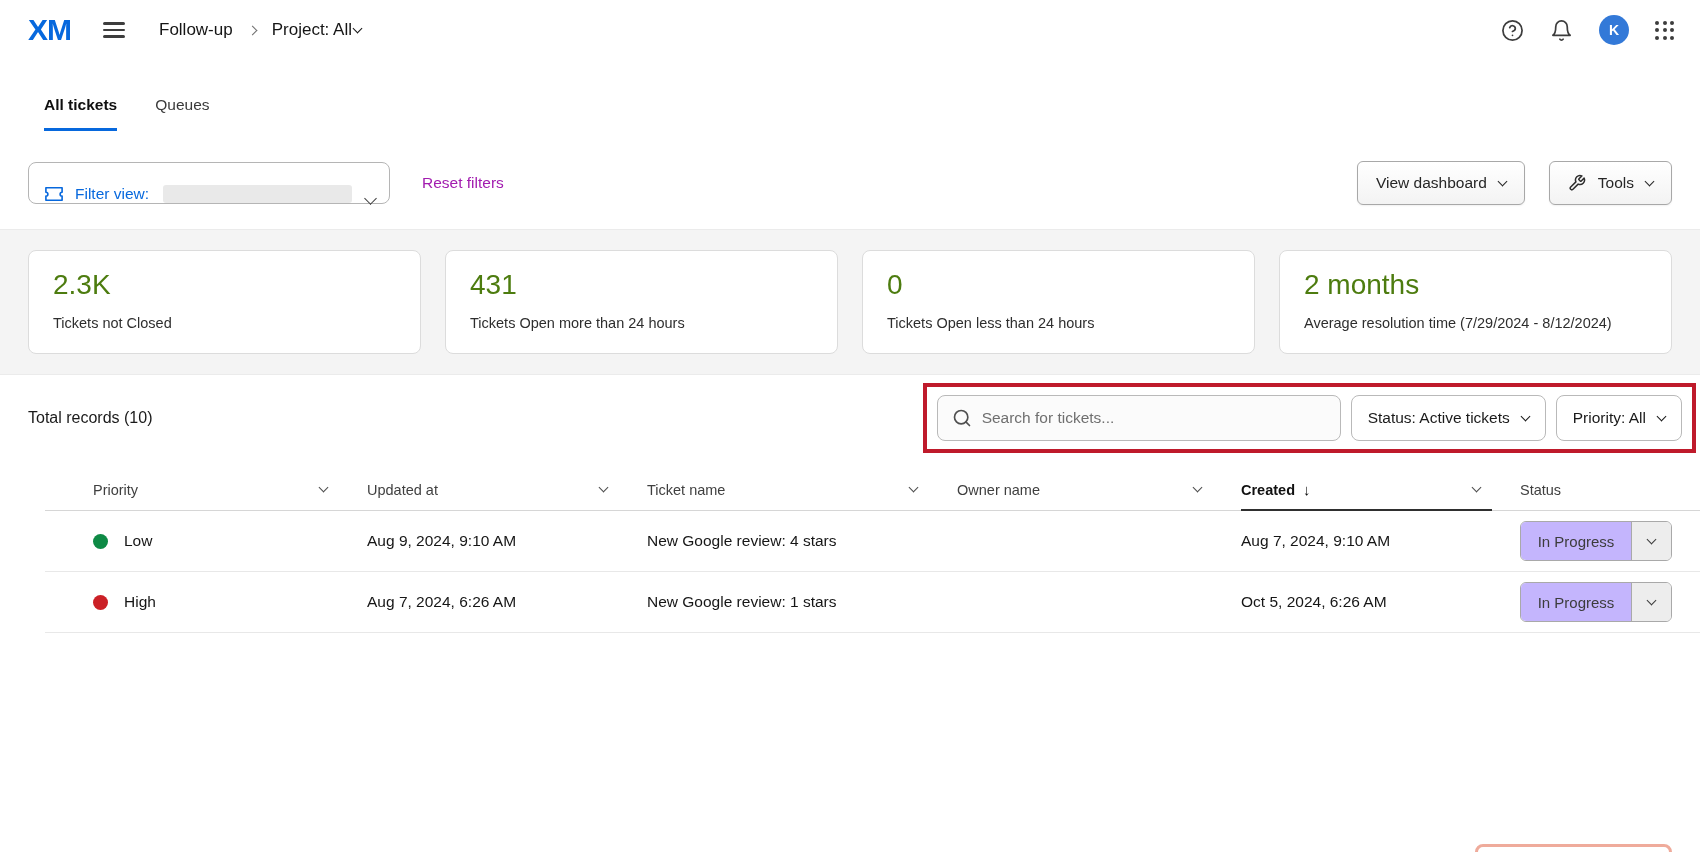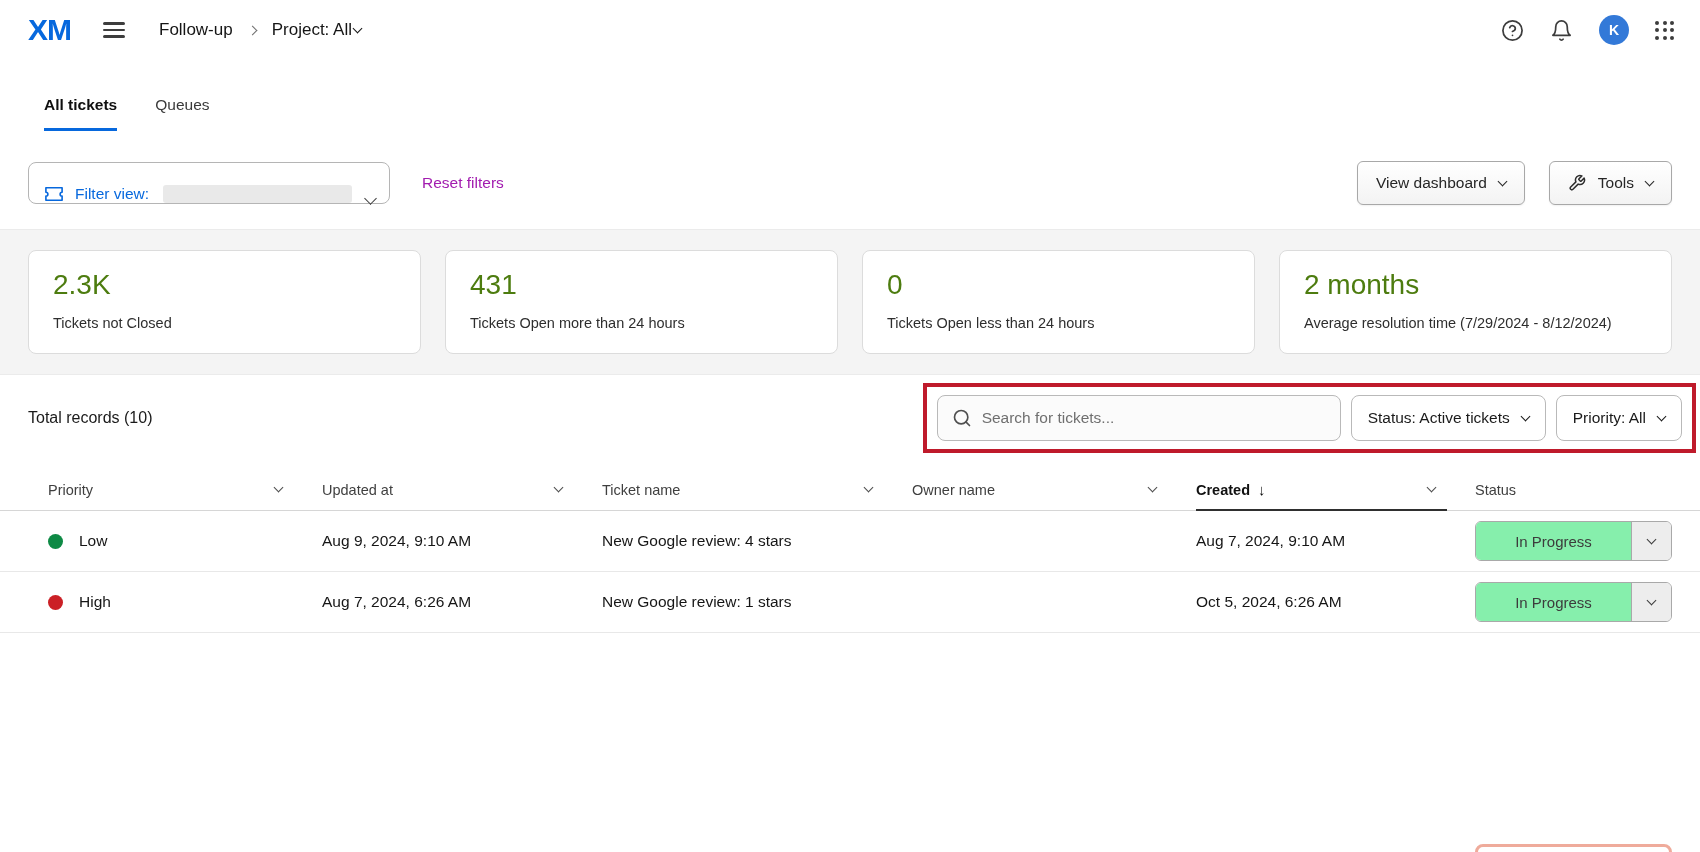--- a/index.html
+++ b/index.html
@@ -65,36 +65,36 @@
   .searchbox { width:404px; height:46px; background:#fbfbfb; border:1px solid #b9b9b9; border-radius:8px;
                display:flex; align-items:center; gap:10px; padding:0 14px; }
   .searchbox input { border:none; outline:none; background:transparent; flex:1; font-size:15.5px; color:#333;
                      font-family:"Liberation Sans","DejaVu Sans",sans-serif; }
   .searchbox input::placeholder { color:#6f6f6f; }
   .dd-btn { height:46px; background:#fff; border:1px solid #b9b9b9; border-radius:8px; padding:0 16px;
             display:flex; align-items:center; gap:12px; font-size:15.5px; color:#1a1a1a; cursor:pointer; }
 
   
   .table { margin-top:16px; }
-  .thead, .trow { display:grid; grid-template-columns:274px 280px 310px 284px 279px 1fr; padding:0 28px 0 48px; align-items:center; }
+  .thead, .trow { display:grid; grid-template-columns:274px 280px 310px 284px 279px 1fr; padding:0 28px 0 48px; align-items:center;margin-left:45px; }
   .thead { height:42px; border-bottom:1px solid #d6d6d6; }
   .th { display:flex; align-items:center; justify-content:space-between; padding-right:40px; font-size:14.5px;
         color:#3f3f3f; height:100%; position:relative; cursor:pointer; }
   .th .chev { color:#4c4c4c; }
   .th.sorted { font-weight:700; color:#101010; }
   .th.sorted::after { content:""; position:absolute; left:0; right:28px; bottom:-1px; border-bottom:2px solid #2f2f2f; }
   .th-group { display:flex; align-items:center; gap:8px; }
   .sort-arrow { font-size:15px; }
   .trow { height:61px; border-bottom:1px solid #e8e8e8; font-size:15.5px; color:#161616; cursor:pointer; }
   .cell-priority { display:flex; align-items:center; gap:16px; }
   .dot { width:15px; height:15px; border-radius:50%; flex:none; }
   .owner-redact { width:130px; height:20px; }
   .cell-status { padding-right:0; }
   .status-pill { display:flex; height:40px; width:100%; border:1px solid #a9a9a9; border-radius:6px; overflow:hidden; cursor:pointer; }
-  .status-main { flex:1; background:#86efac; display:flex; align-items:center; justify-content:center; font-size:15px; color:#3c3c3c; }
+  .status-main { flex:1; background:#c4b5fd; display:flex; align-items:center; justify-content:center; font-size:15px; color:#3c3c3c; }
   .status-caret { width:40px; background:#ededed; border-left:1px solid #a9a9a9; display:flex; align-items:center; justify-content:center; color:#3c3c3c; }
 
   
   .cutoff { position:absolute; left:1475px; bottom:-50px; width:197px; height:58px; background:#fff;
             border:3px solid #efab9b; border-radius:8px; }
 </style>
 </head>
 <body>
 
 <header class="topbar">

